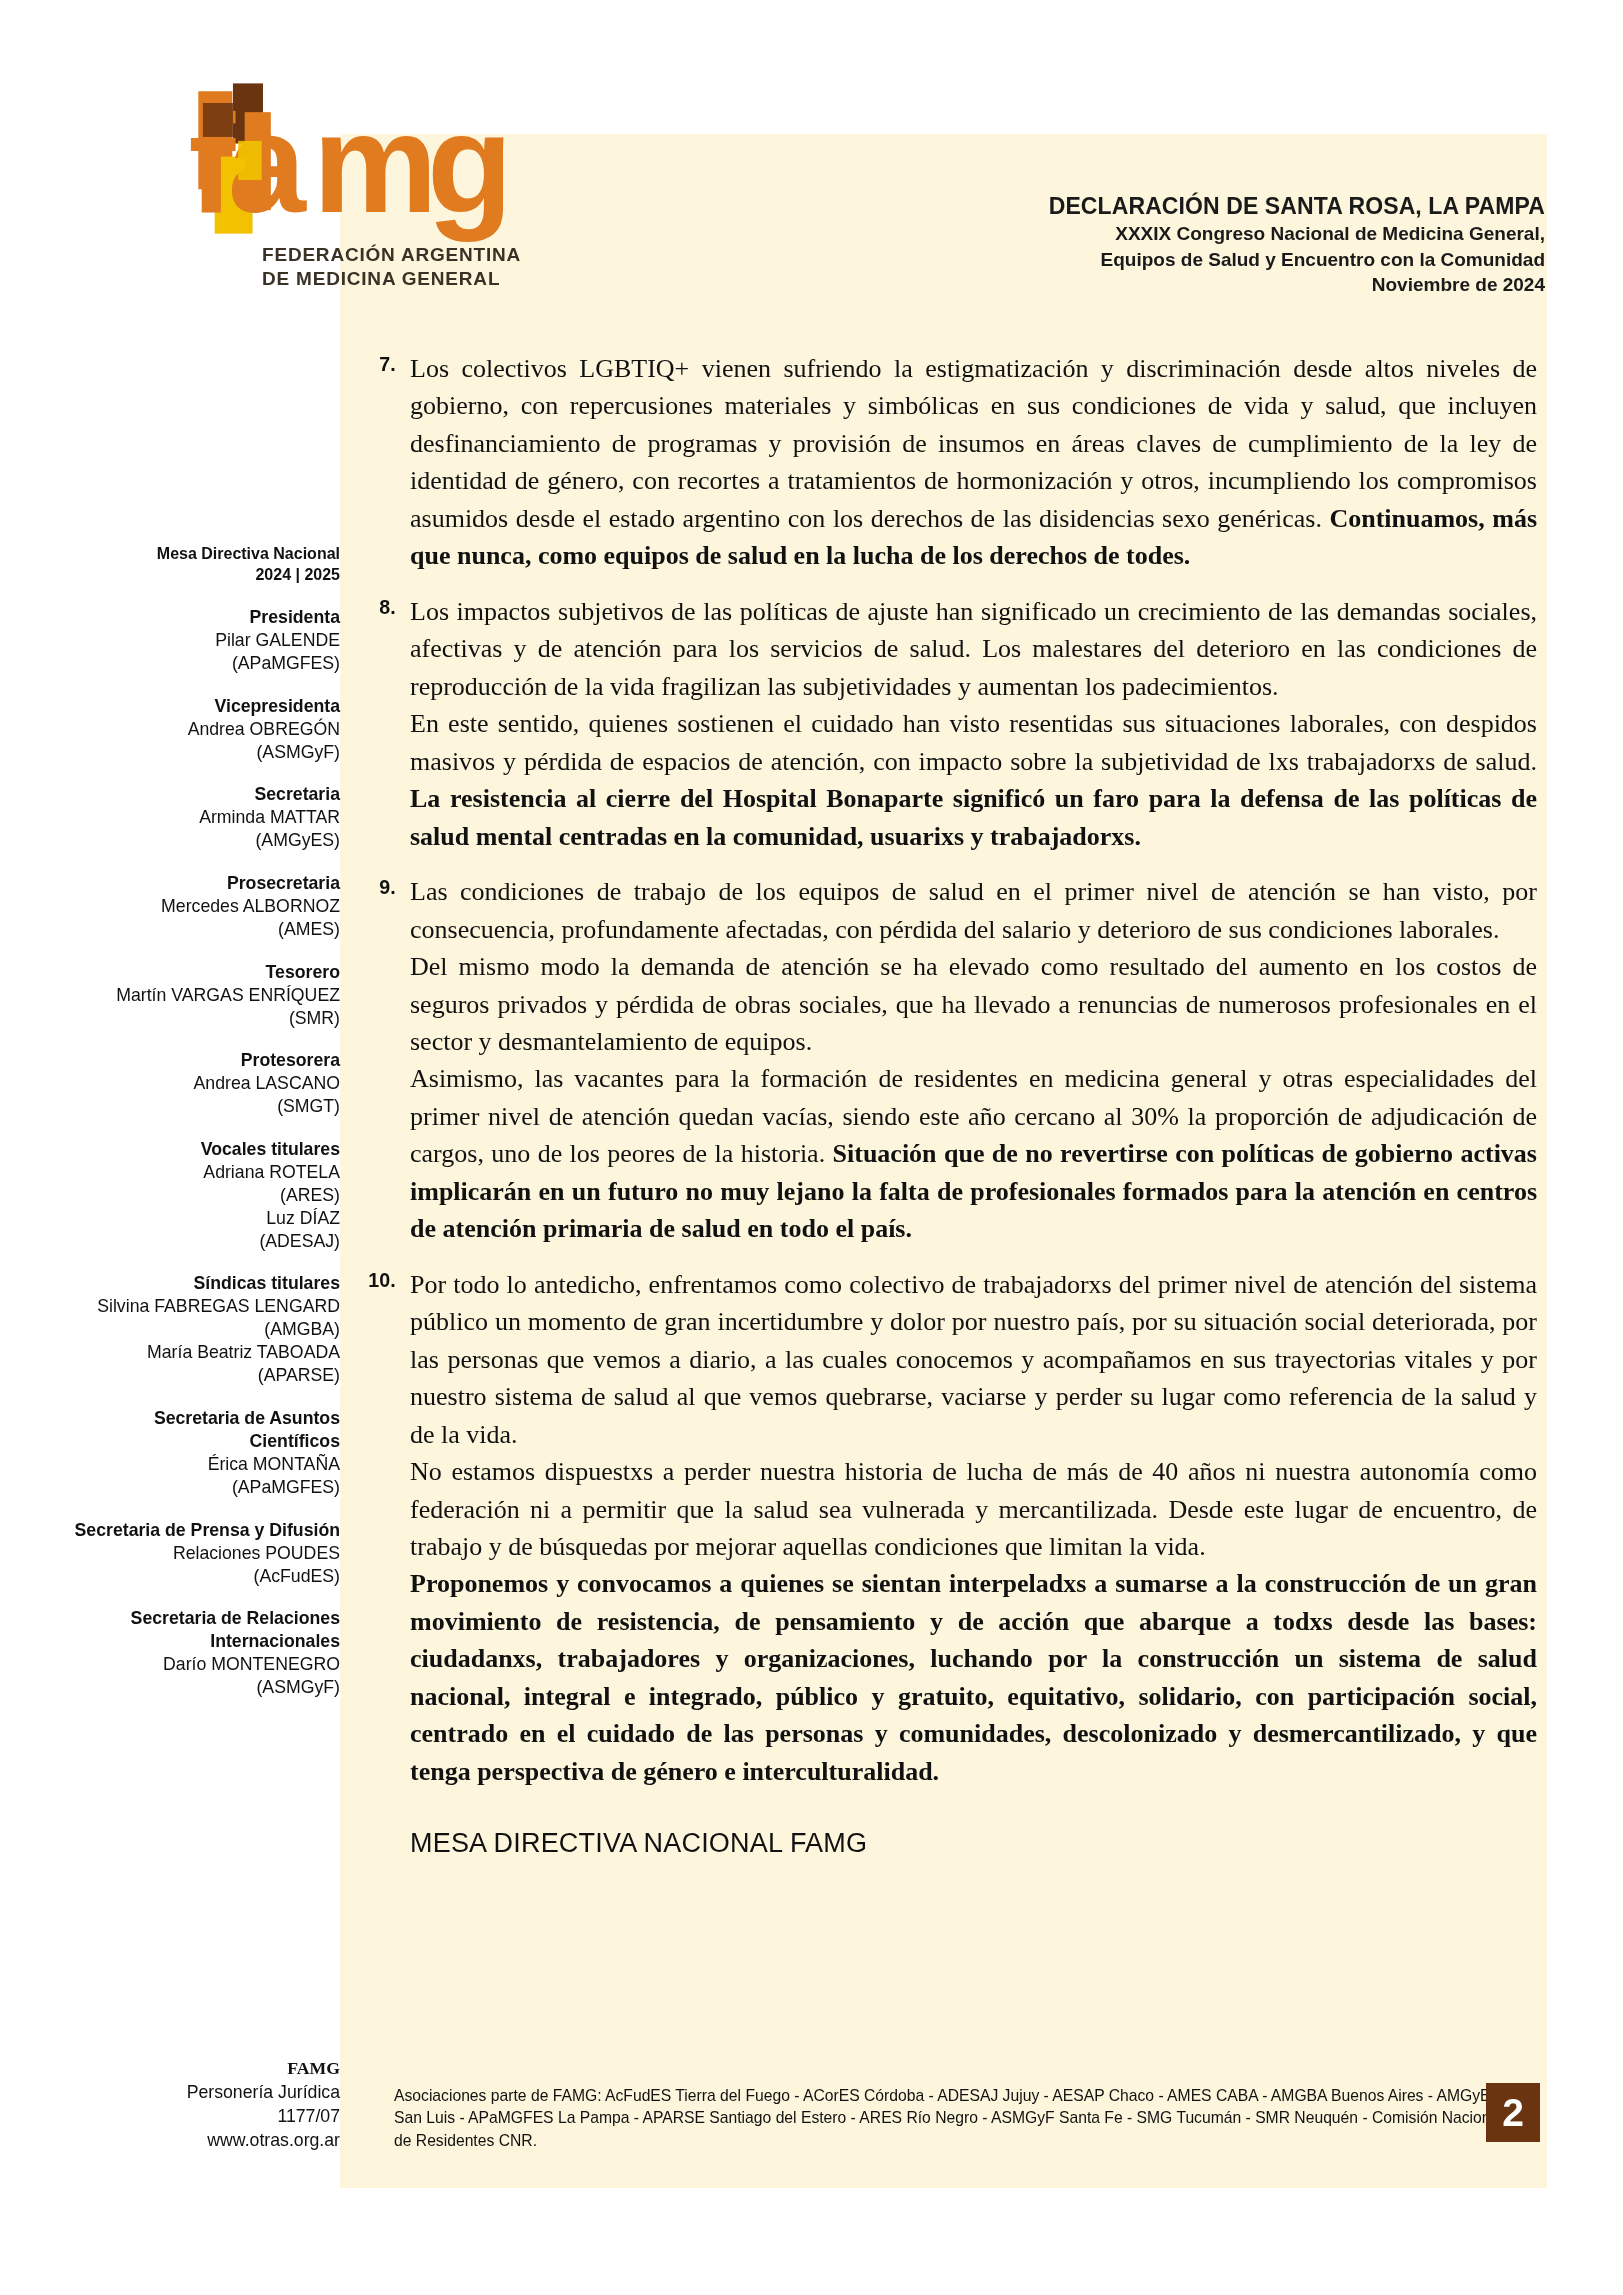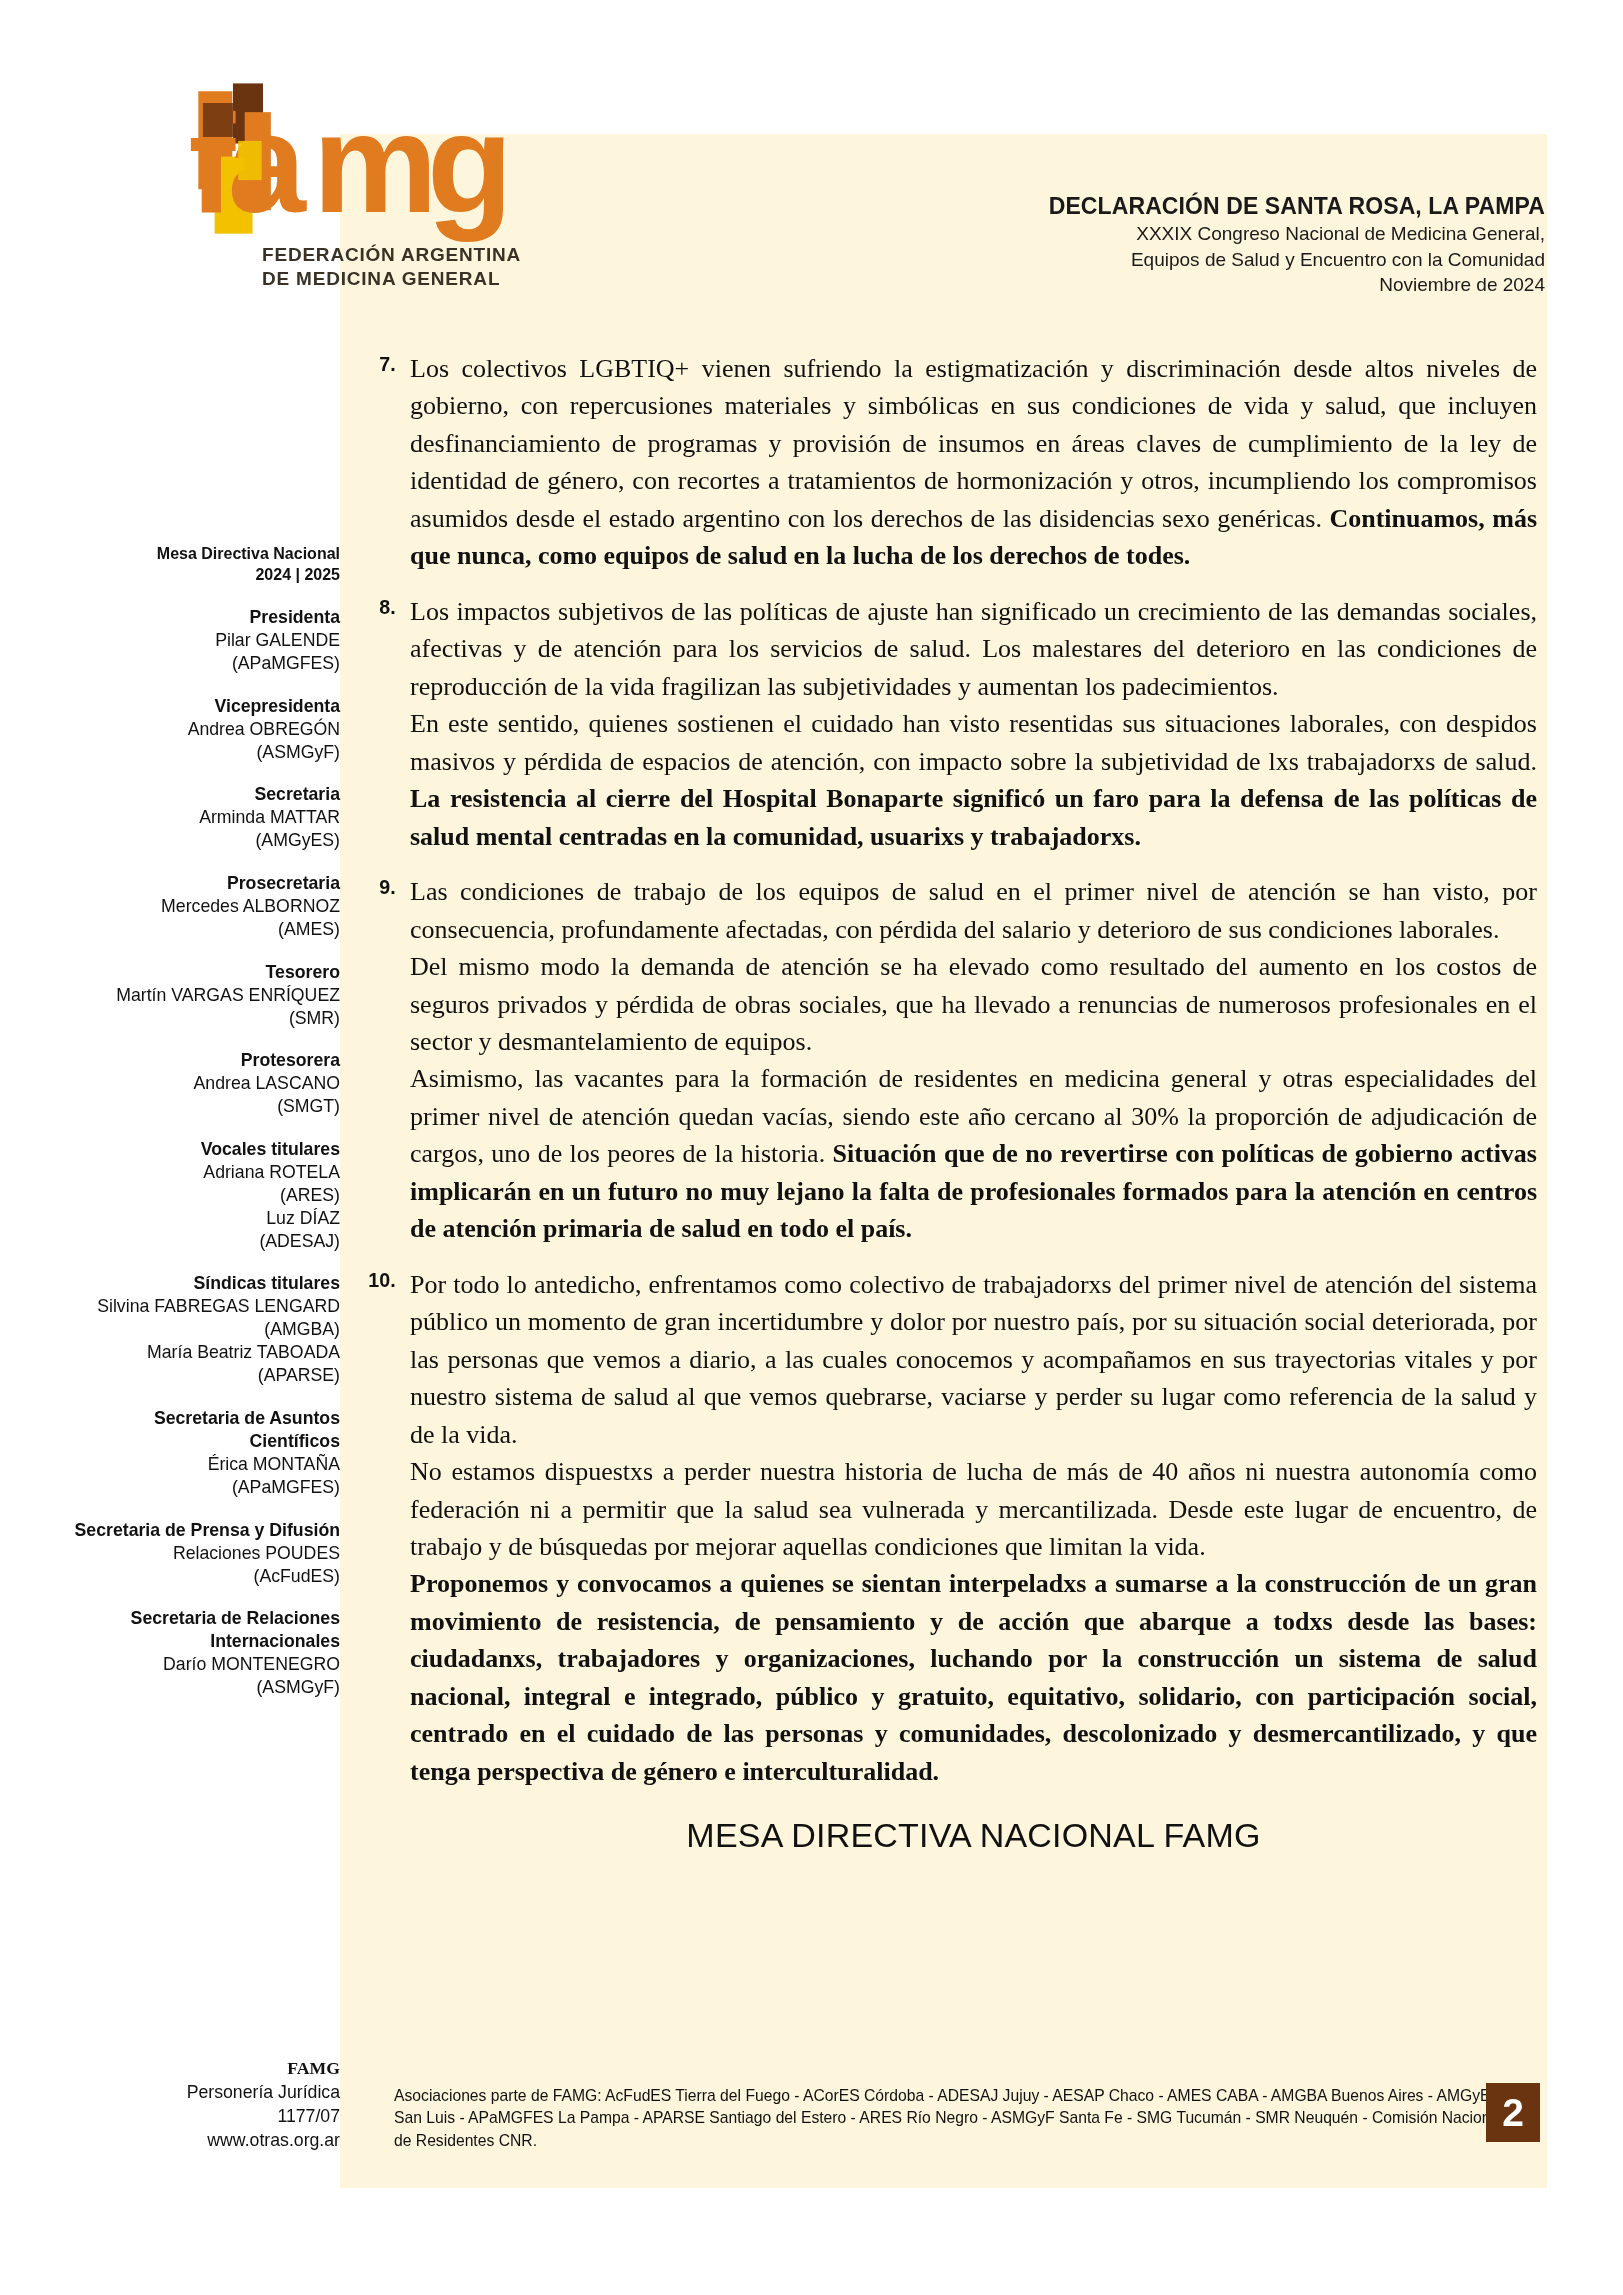--- a/index.html
+++ b/index.html
@@ -58,21 +58,21 @@
     color: #1a1a1a;
   }
   .header-title {
     font-size: 23px;
     font-weight: bold;
     letter-spacing: 0.1px;
     line-height: 1.28;
   }
   .header-line {
     font-size: 19px;
-    font-weight: normal;
+    font-weight: bold;
     line-height: 1.33;
   }
 
   
   .sidebar {
     position: absolute;
     left: 59px;
     top: 543px;
     width: 281px;
     text-align: right;
@@ -142,24 +142,23 @@
     line-height: 1.44;
     text-align: justify;
     color: #111;
     font-family: Liberation Serif, serif;
   }
   .item-body p { margin: 0; }
   .item-body p + p { margin-top: 0px; }
   .bold { font-weight: bold; }
 
   .signature {
-    margin-top: 26px;
+    margin-top: 38px;
     margin-left: 44px;
-    text-align: center;
-    font-size: 34px;
+    font-size: 27px;
     color: #111;
     letter-spacing: 0.2px;
   }
 
   
   .footer-assoc {
     position: absolute;
     left: 366px;
     top: 2085px;
     width: 1112px;

